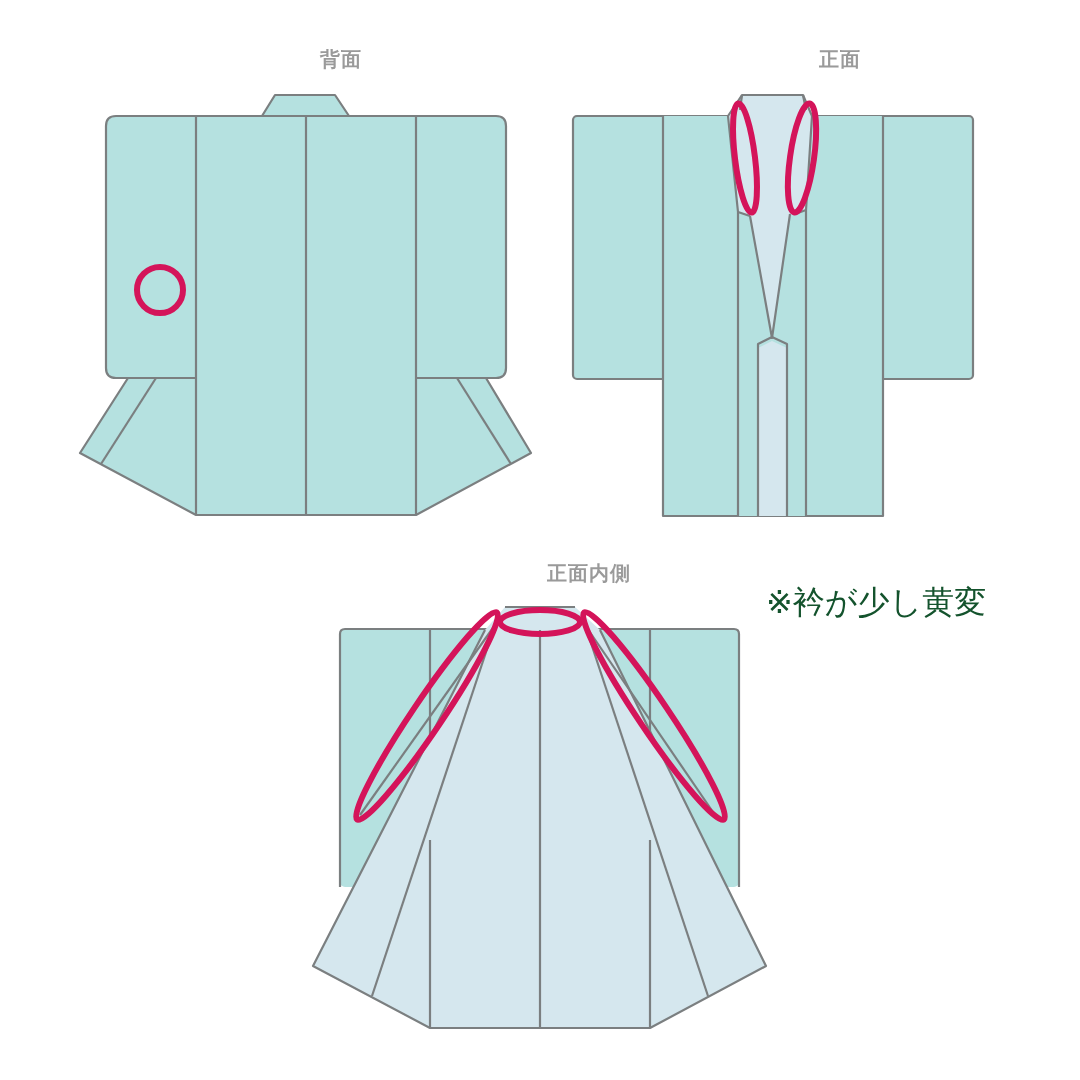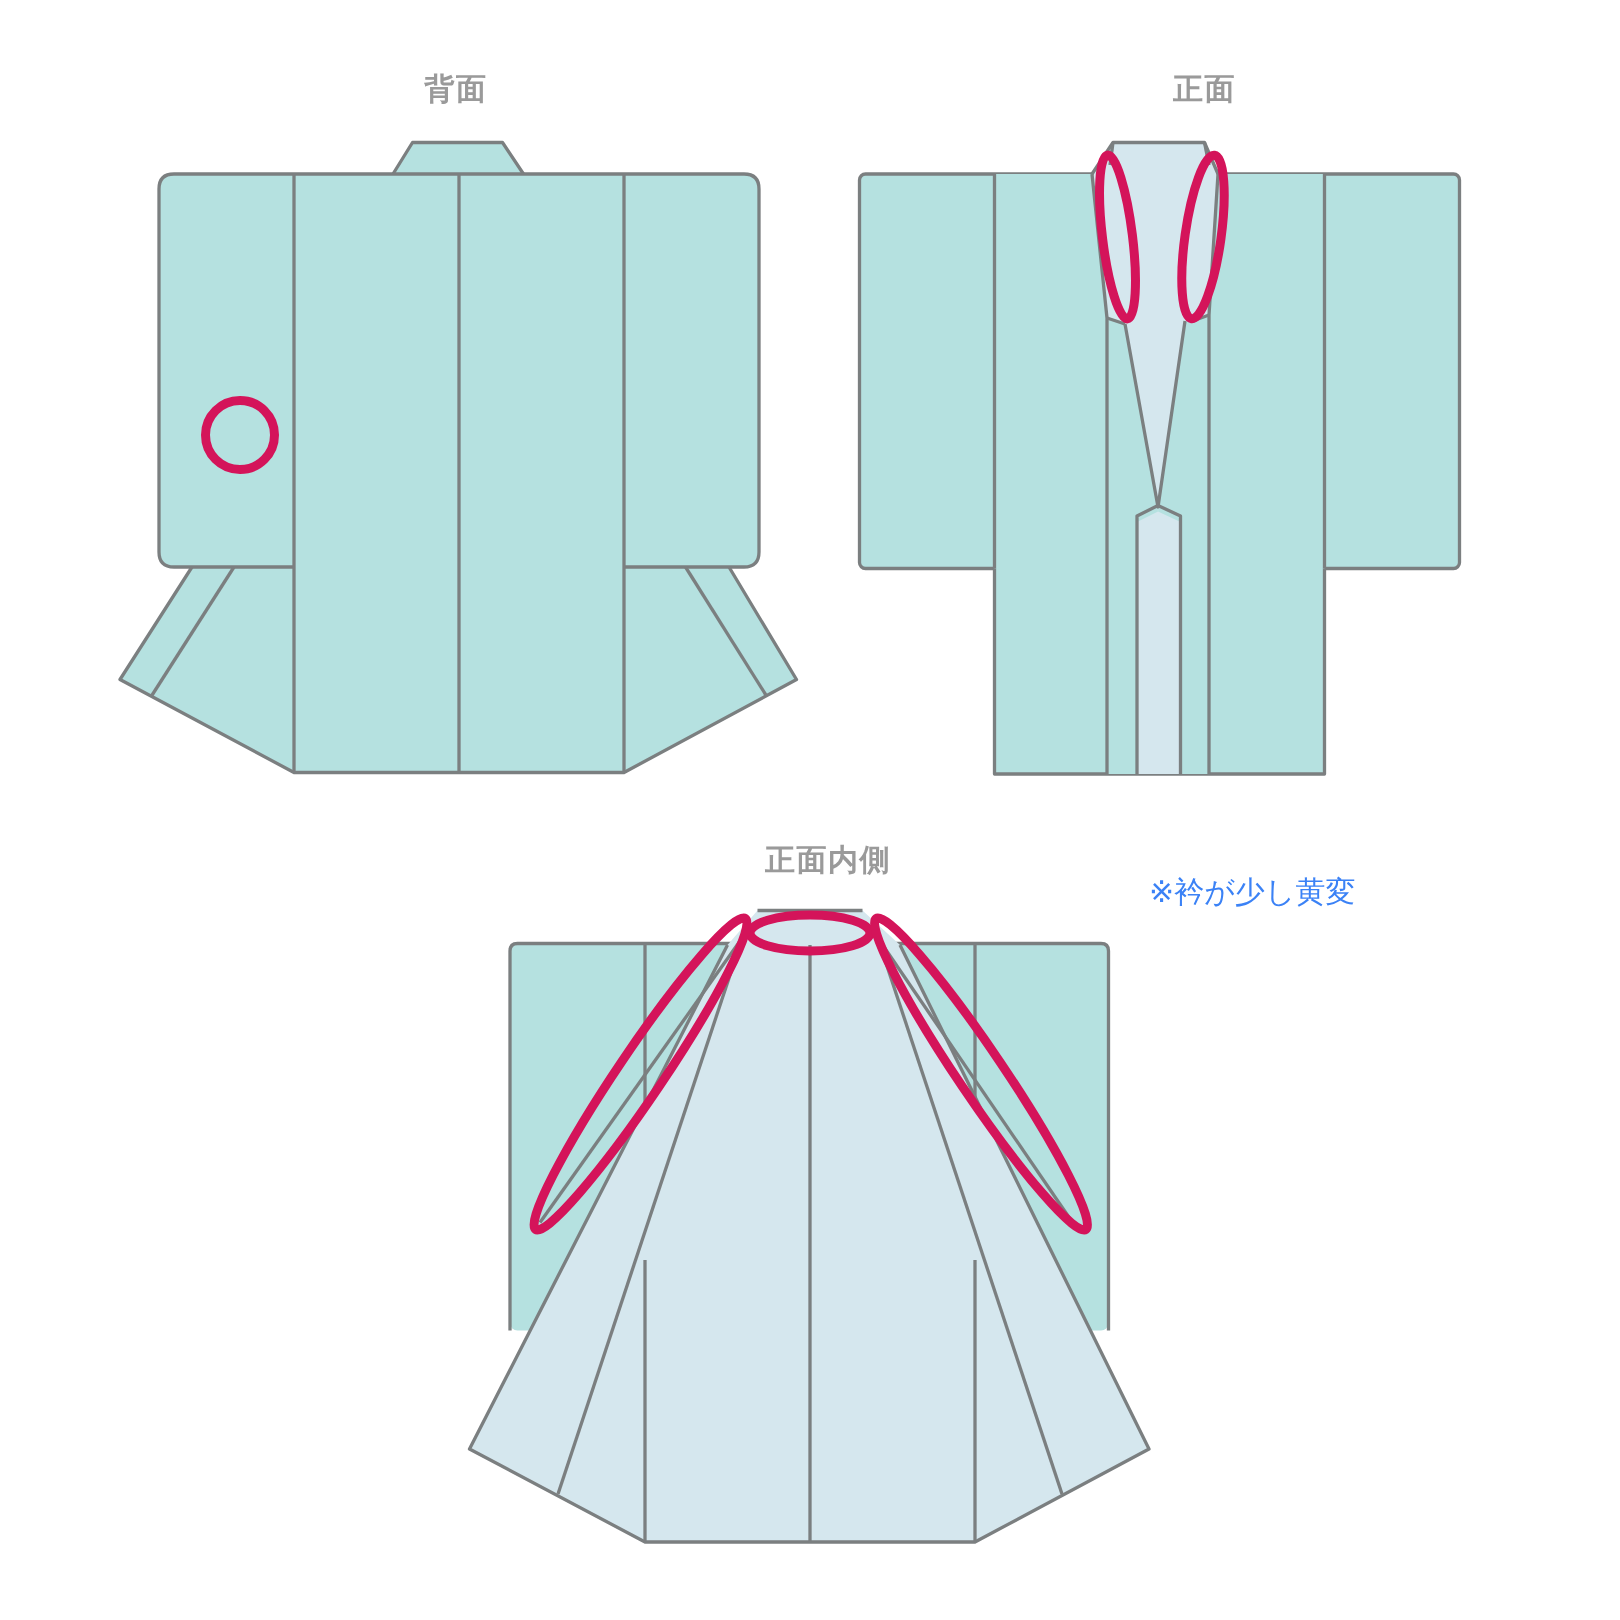--- a/index.html
+++ b/index.html
@@ -6,26 +6,27 @@
   body { width: 1080px; height: 1080px; position: relative; overflow: hidden; font-family: "DejaVu Sans", sans-serif; }
   .label {
     position: absolute;
     font-family: Liberation Sans, sans-serif;
     font-weight: bold;
     font-size: 20px;
     color: #9a9a9a;
     letter-spacing: 1px;
     transform: translateX(-50%);
     white-space: nowrap;
+    margin-left: 37px;
   }
   .note {
     position: absolute;
     font-family: "DejaVu Sans", sans-serif;
-    font-size: 20px;
-    color: #3b82f6;
+    font-size: 32px;
+    color: #14532d;
     white-space: nowrap;
     text-align: right;
   }
   svg.diagram { position: absolute; left: 0; top: 0; }
   .fill-outer { fill: #b5e1e0; }
   .fill-inner { fill: #d5e7ee; }
   .stroke { stroke: #7b7f80; stroke-width: 2.2; stroke-linejoin: round; fill: none; }
   .mark { stroke: #d4145a; stroke-width: 6; fill: none; }
 </style>
 </head>

